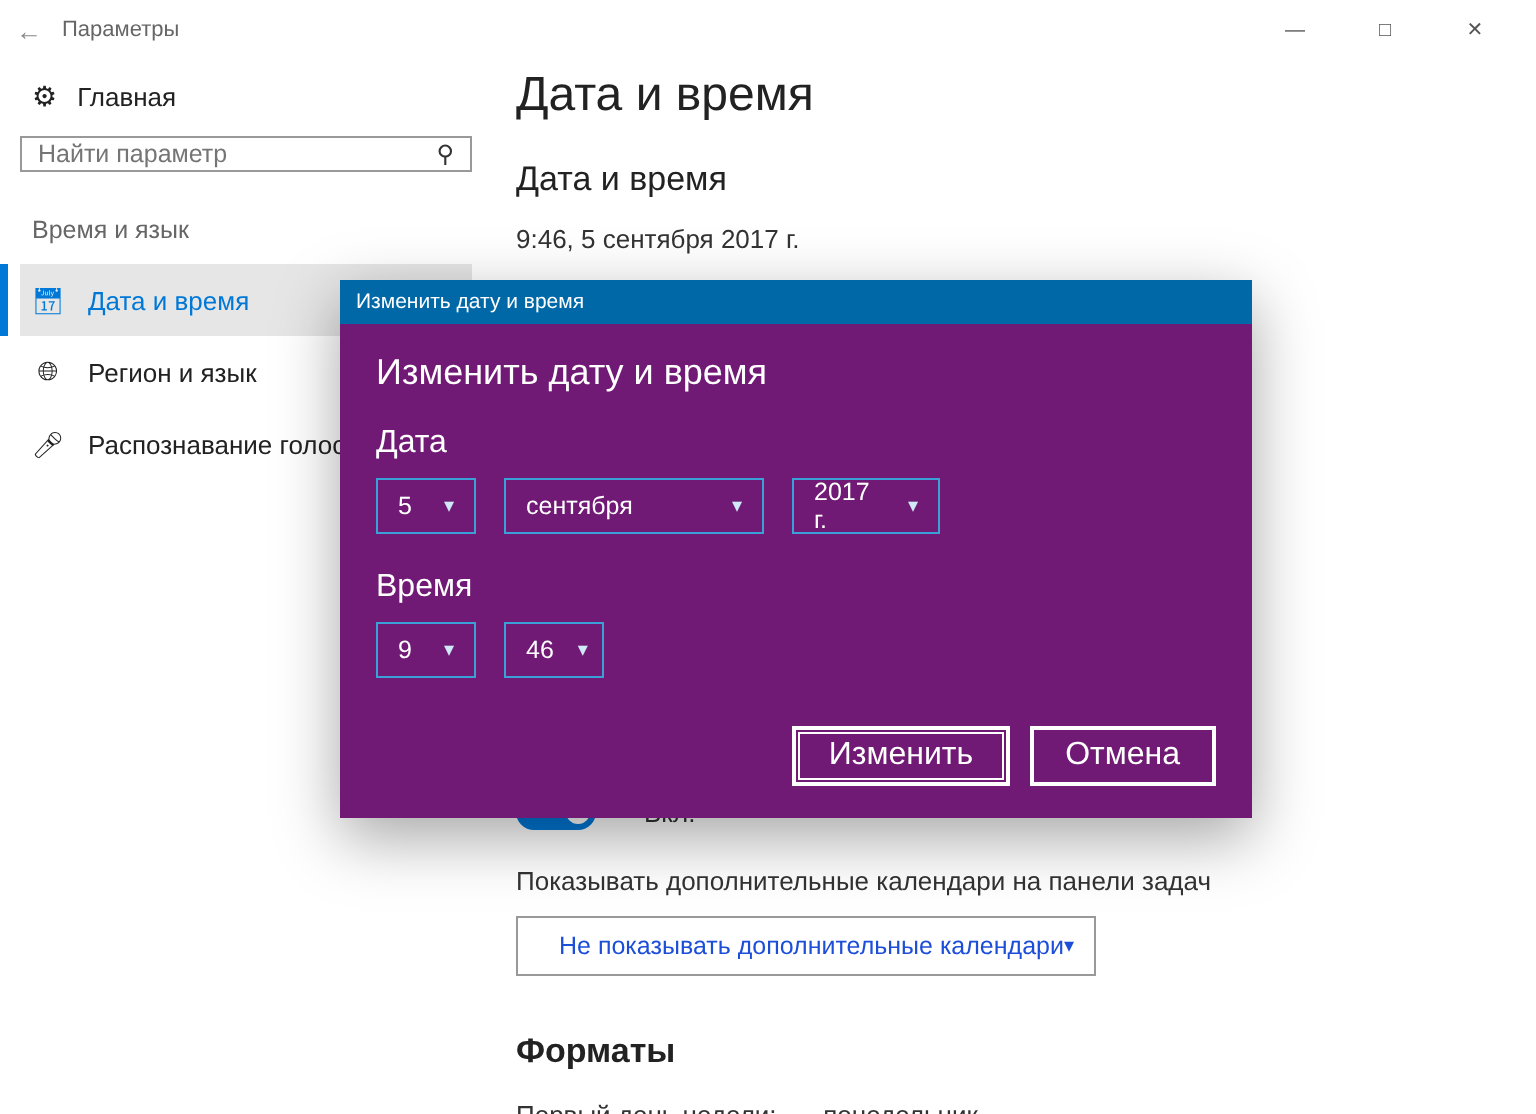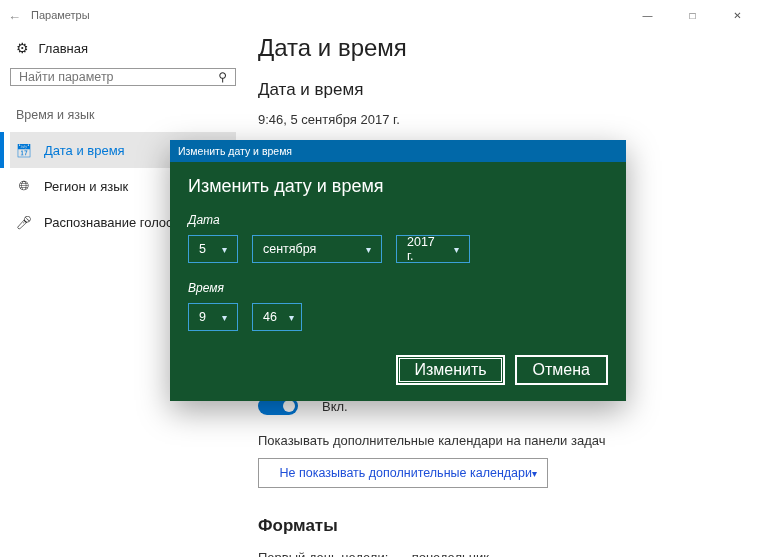--- a/index.html
+++ b/index.html
@@ -28,25 +28,25 @@
   .datetime { font-size: 13px; color: #333; margin-bottom: 20px; }
   .switch-row { display: flex; align-items: center; gap: 24px; margin-bottom: 18px; font-size: 13px; color: #333; }
   .switch { width: 40px; height: 18px; border-radius: 9px; background: #0078d7; position: relative; }
   .switch .knob { width: 12px; height: 12px; background: #fff; border-radius: 50%; position: absolute; top: 3px; right: 3px; }
   .sub-label { font-size: 13px; color: #333; margin-bottom: 10px; }
   .combo { border: 1px solid #999; height: 30px; width: 290px; display: flex; align-items: center; justify-content: flex-end; padding: 0 10px; font-size: 12.5px; color: #1d4ed8; margin-bottom: 28px; }
   .formats-title { font-size: 17px; font-weight: 700; color: #222; margin-bottom: 14px; }
   .format-row { font-size: 13px; color: #333; }
   .format-row .lbl { display: inline-block; width: 150px; }
   
-  .overlay { position: absolute; left: 170px; top: 140px; width: 456px; background: #14532d; box-shadow: 0 10px 30px rgba(0,0,0,0.35); }
+  .overlay { position: absolute; left: 170px; top: 140px; width: 456px; background: #701a75; box-shadow: 0 10px 30px rgba(0,0,0,0.35); }
   .dlg-titlebar { background: #0168a8; color: #fff; font-size: 10.5px; height: 22px; display: flex; align-items: center; padding: 0 8px; }
   .dlg-body { padding: 14px 18px 16px; color: #fff; }
   .dlg-title { font-size: 18px; font-weight: 400; margin-bottom: 16px; }
-  .dlg-label { font-size: 12px; margin-bottom: 8px; font-style: italic; }
+  .dlg-label { font-size: 16px; margin-bottom: 8px; }
   .picker-row { display: flex; gap: 14px; margin-bottom: 18px; }
   .picker { border: 1px solid #3ba0d8; height: 28px; display: flex; align-items: center; padding: 0 10px; font-size: 12.5px; color: #fff; position: relative; justify-content: space-between; }
   .picker .chev { font-size: 10px; color: #cfe9f8; margin-left: 12px; }
   .picker.w50 { width: 50px; }
   .picker.w120 { width: 130px; }
   .picker.w70 { width: 74px; }
   .dlg-footer { display: flex; justify-content: flex-end; gap: 10px; margin-top: 24px; }
   .dlg-btn { border: 2px solid #fff; color: #fff; height: 30px; padding: 0 16px; display: flex; align-items: center; font-size: 16px; background: transparent; }
   .dlg-btn.primary { outline: 1px solid #fff; outline-offset: -4px; }
   .chev-down { font-size: 10px; }

